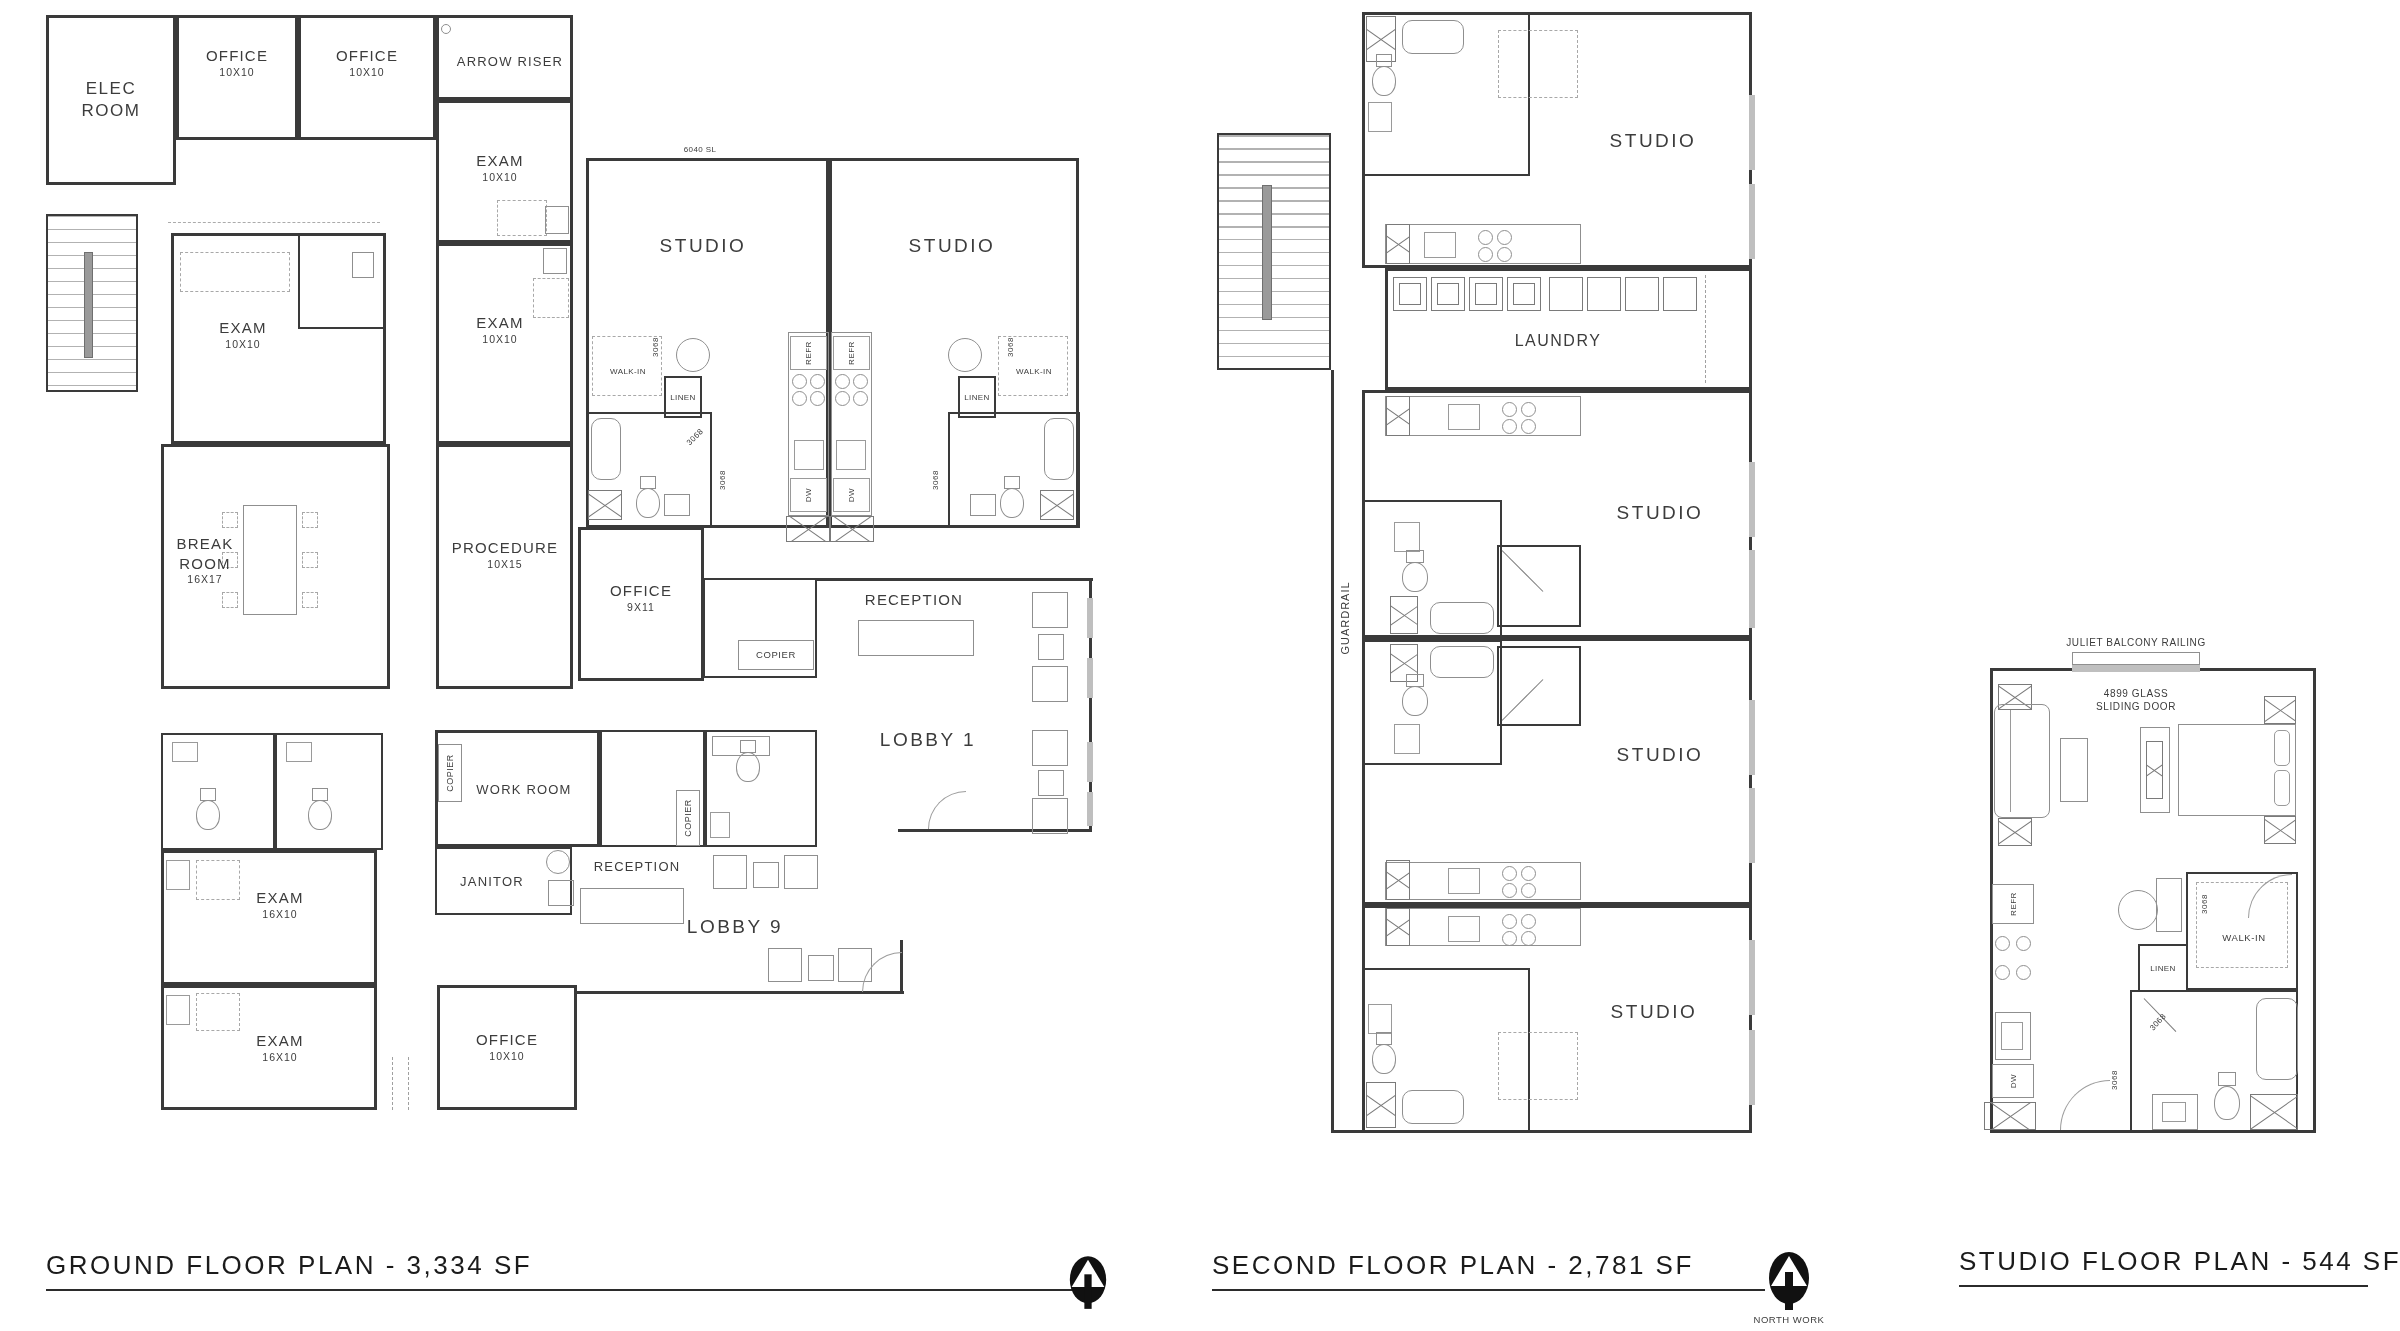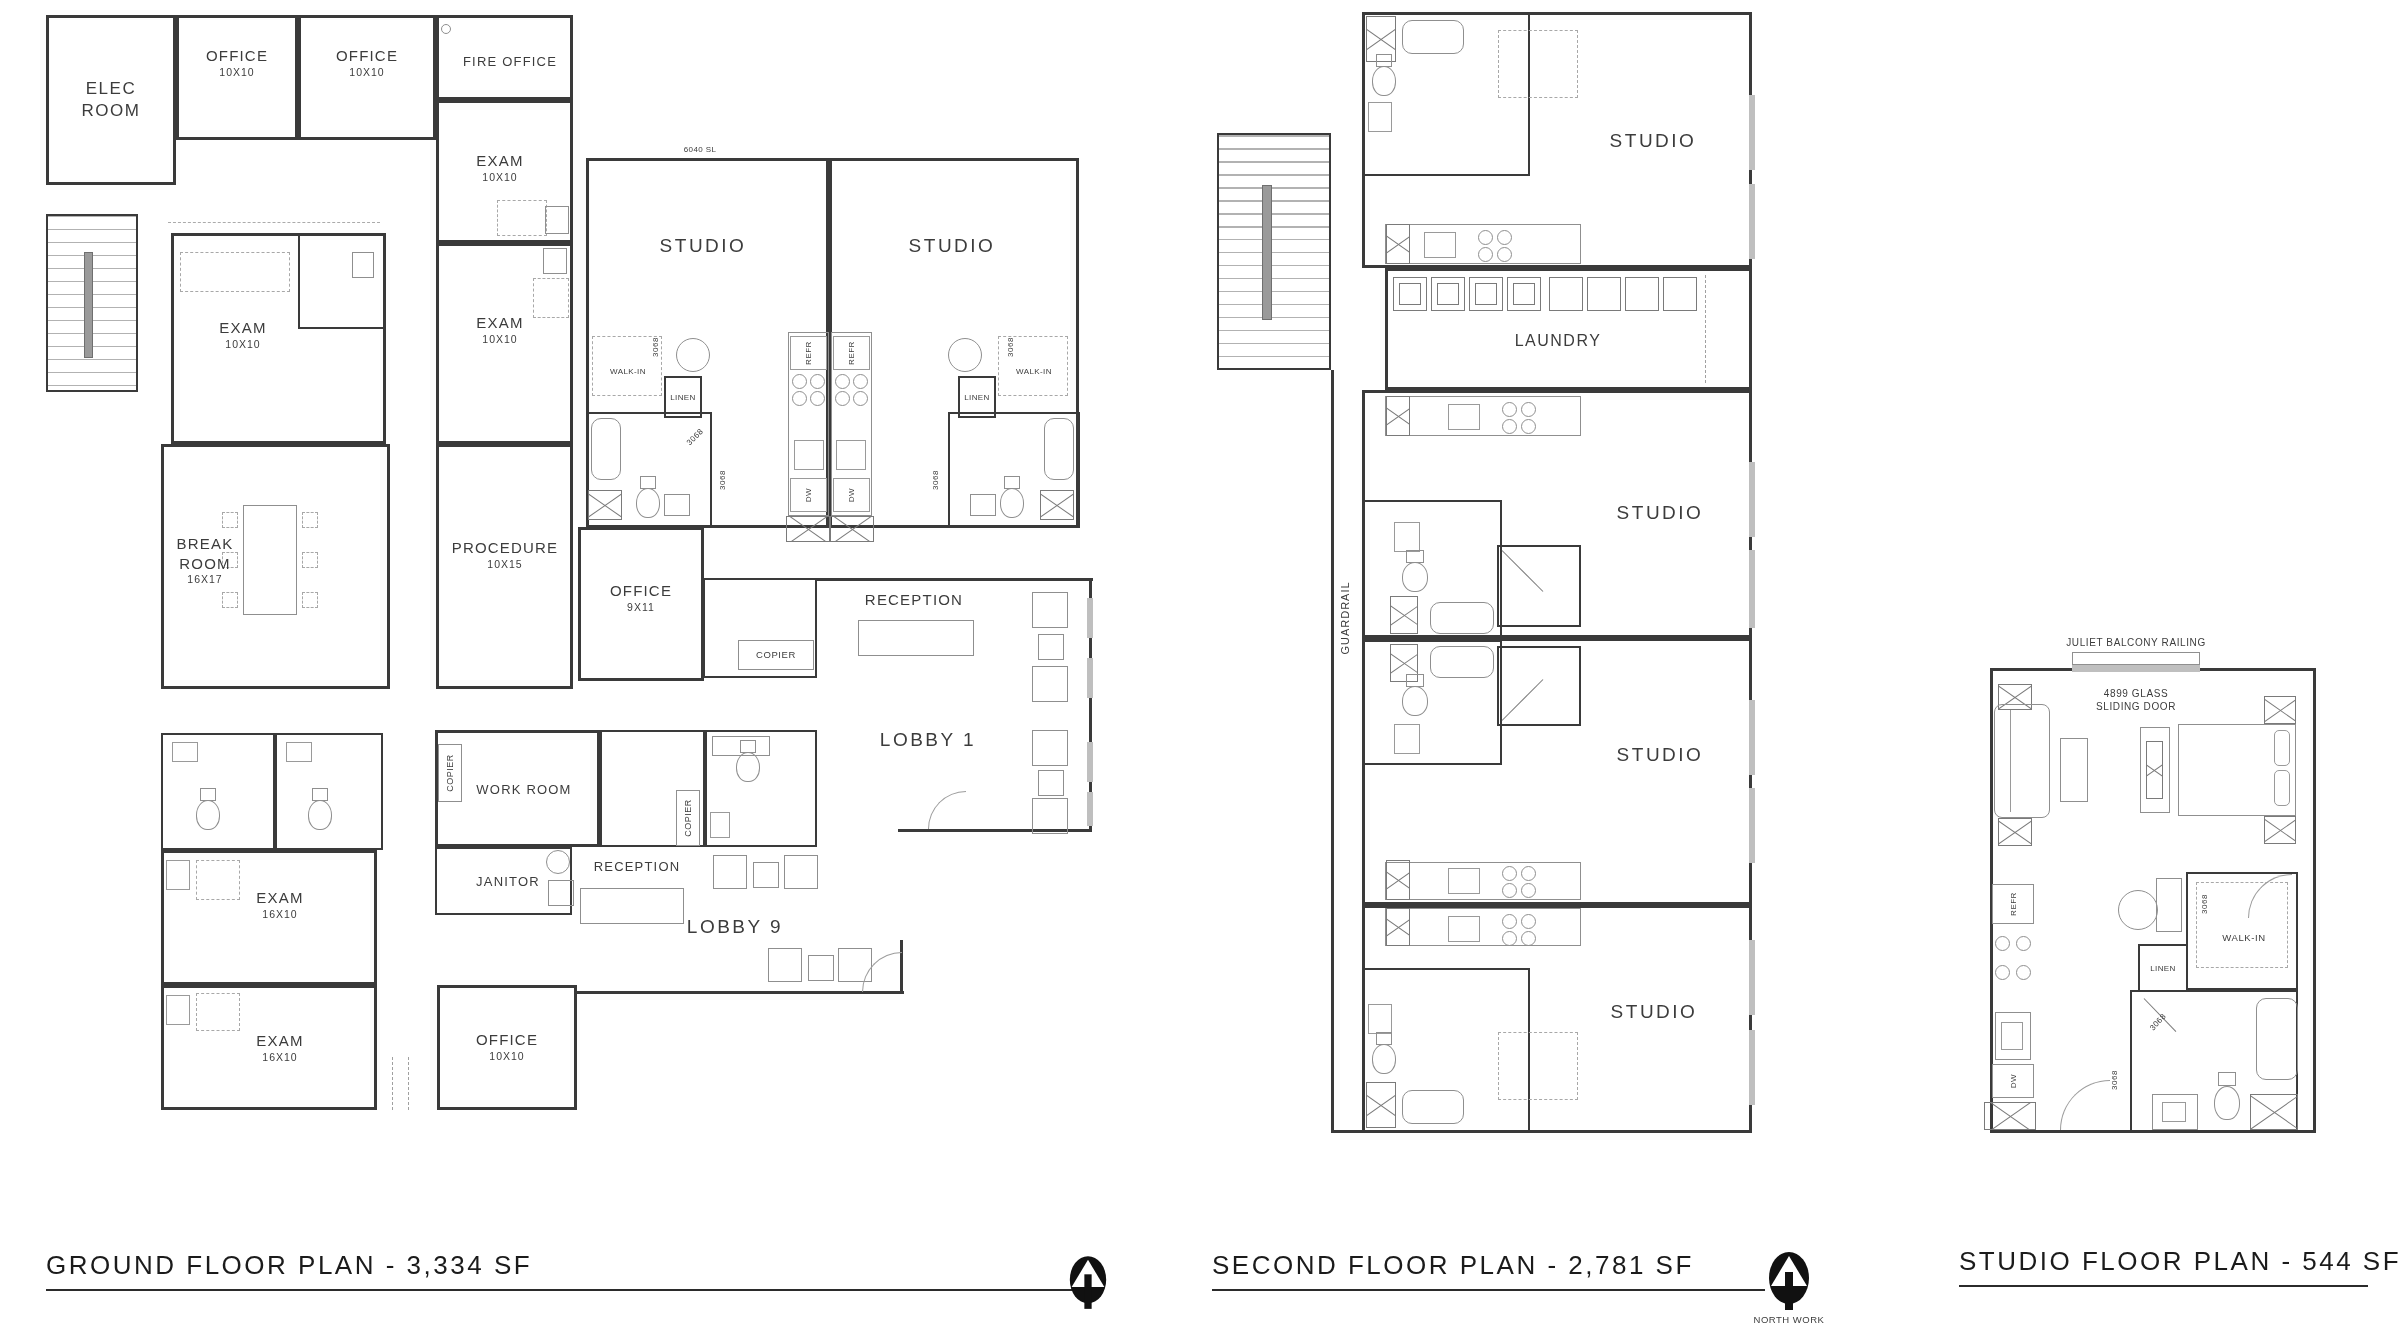--- a/index.html
+++ b/index.html
@@ -69,21 +69,21 @@
 
 <div class="r" style="left:298px;top:15px;width:138px;height:125px"></div>
 <div class="lbl" style="left:367px;top:63px">
     <span class="nm">OFFICE</span>
     <span class="sz">10X10</span>
   </div>
 
 <div class="r" style="left:436px;top:15px;width:137px;height:85px"></div>
 <div class="circ" style="left:441px;top:24px;width:10px;height:10px"></div>
 <div class="lbl" style="left:510px;top:62px">
-    <span class="md">FIRE OFFICE</span>
+    <span class="md">ARROW RISER</span>
   </div>
 
 <div class="r" style="left:436px;top:100px;width:137px;height:143px"></div>
 <div class="fxd" style="left:497px;top:200px;width:50px;height:36px"></div>
 <div class="fx" style="left:545px;top:206px;width:24px;height:28px"></div>
 <div class="lbl" style="left:500px;top:168px">
     <span class="nm">EXAM</span>
     <span class="sz">10X10</span>
   </div>
 
@@ -242,21 +242,21 @@
 <div class="r2" style="left:600px;top:730px;width:105px;height:117px"></div>
 <div class="fx" style="left:676px;top:790px;width:24px;height:56px"></div>
 <div class="vlbl" style="left:688px;top:818px;font-size:9px">COPIER</div>
 <div class="r2" style="left:705px;top:730px;width:112px;height:117px"></div>
 <div class="fx" style="left:712px;top:736px;width:58px;height:20px"></div>
 <div class="wc" style="left:736px;top:752px;width:24px;height:30px"></div>
 <div class="fx2" style="left:710px;top:812px;width:20px;height:26px"></div>
 <div class="r2" style="left:435px;top:847px;width:137px;height:68px"></div>
 <div class="circ" style="left:546px;top:850px;width:24px;height:24px"></div>
 <div class="fx" style="left:548px;top:880px;width:26px;height:26px"></div>
-<div class="lbl" style="left:508px;top:882px">
+<div class="lbl" style="left:492px;top:882px">
     <span class="md">JANITOR</span>
   </div>
 <div class="lbl" style="left:637px;top:867px">
     <span class="md">RECEPTION</span>
   </div>
 <div class="fx" style="left:580px;top:888px;width:104px;height:36px"></div>
 <div class="lbl" style="left:735px;top:927px">
     <span class="big">LOBBY 9</span>
   </div>
 <div class="fx" style="left:713px;top:855px;width:34px;height:34px"></div>

